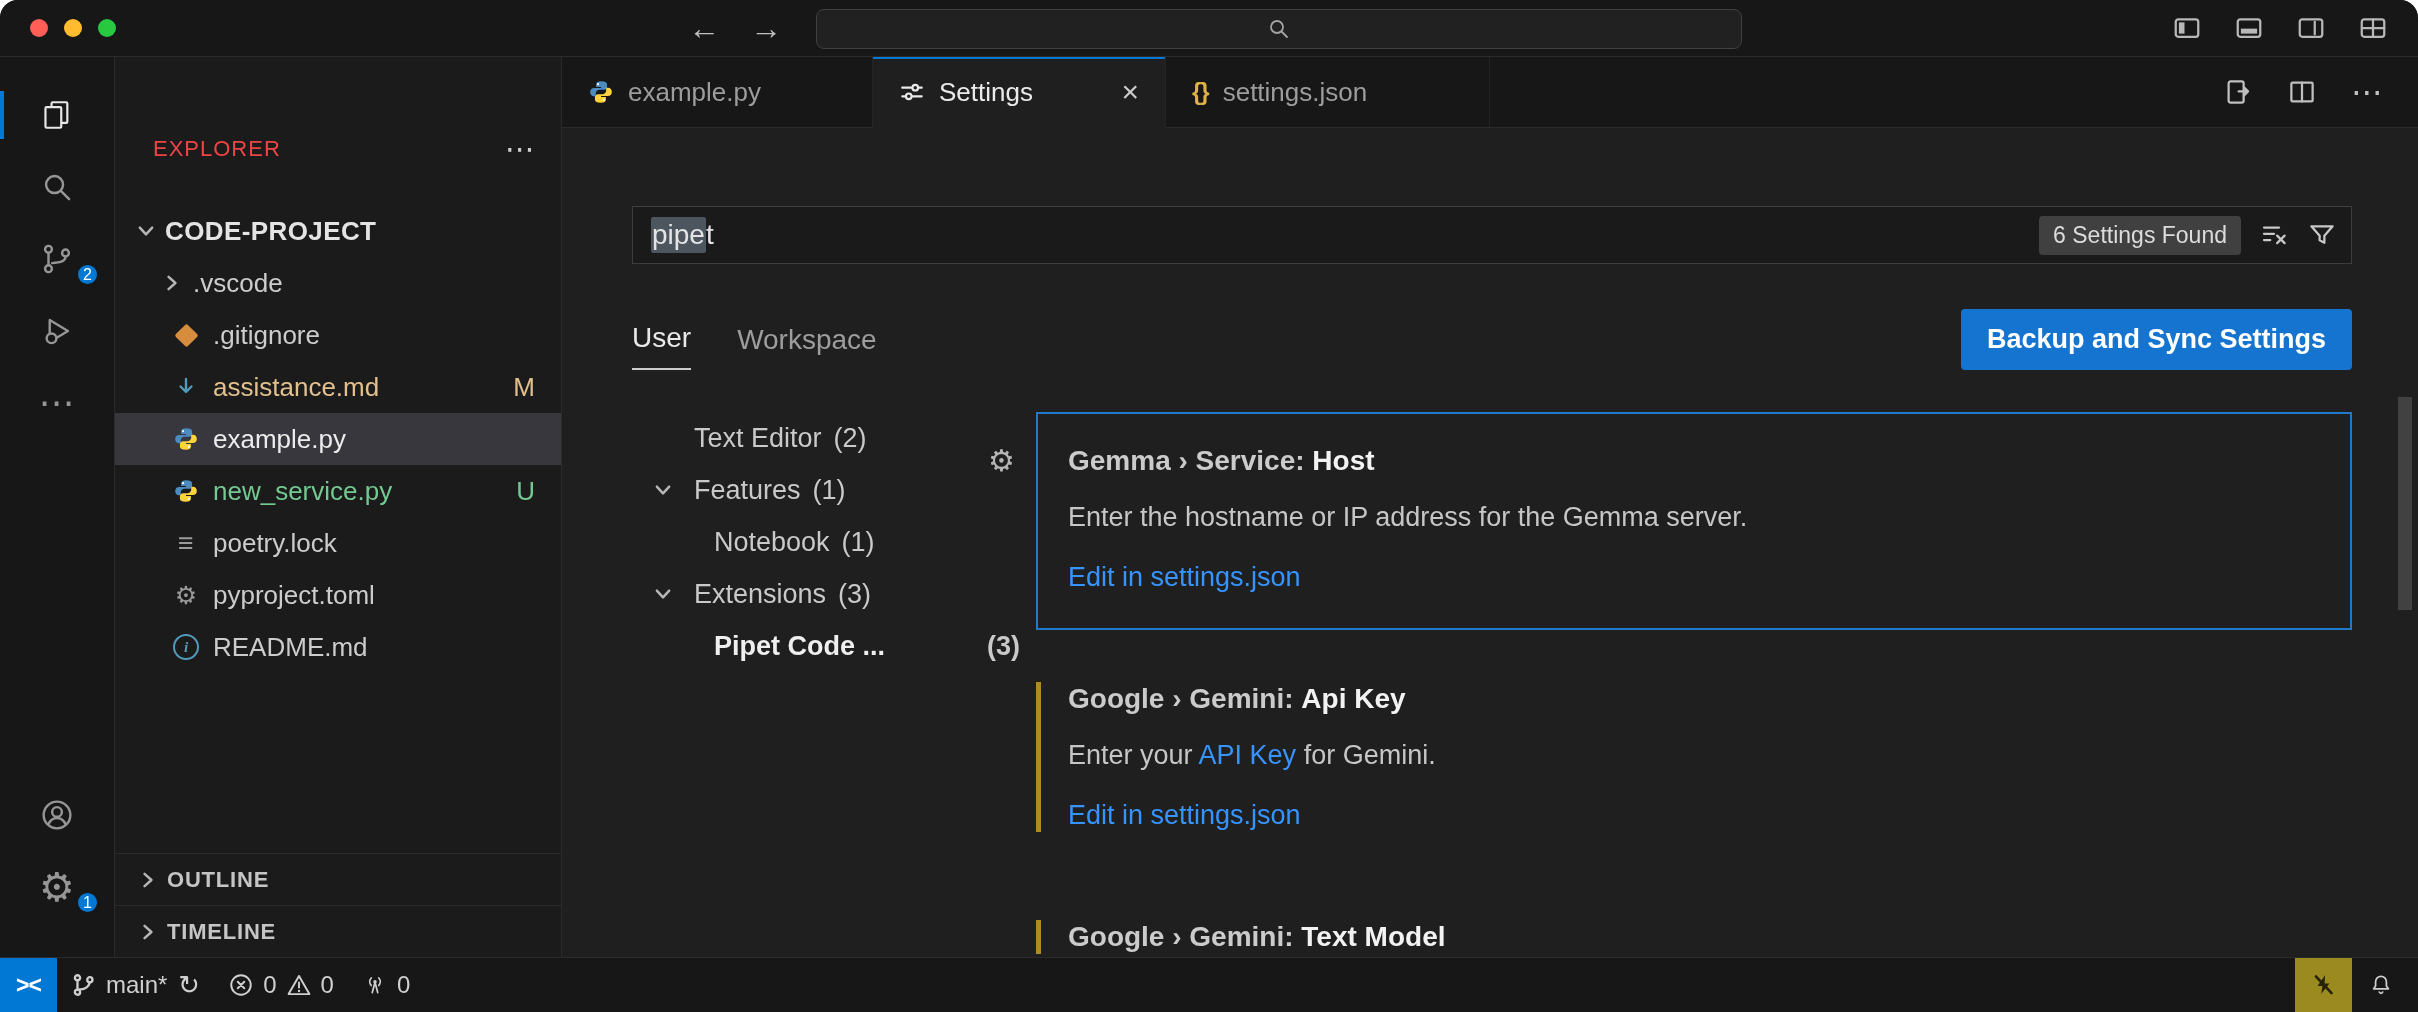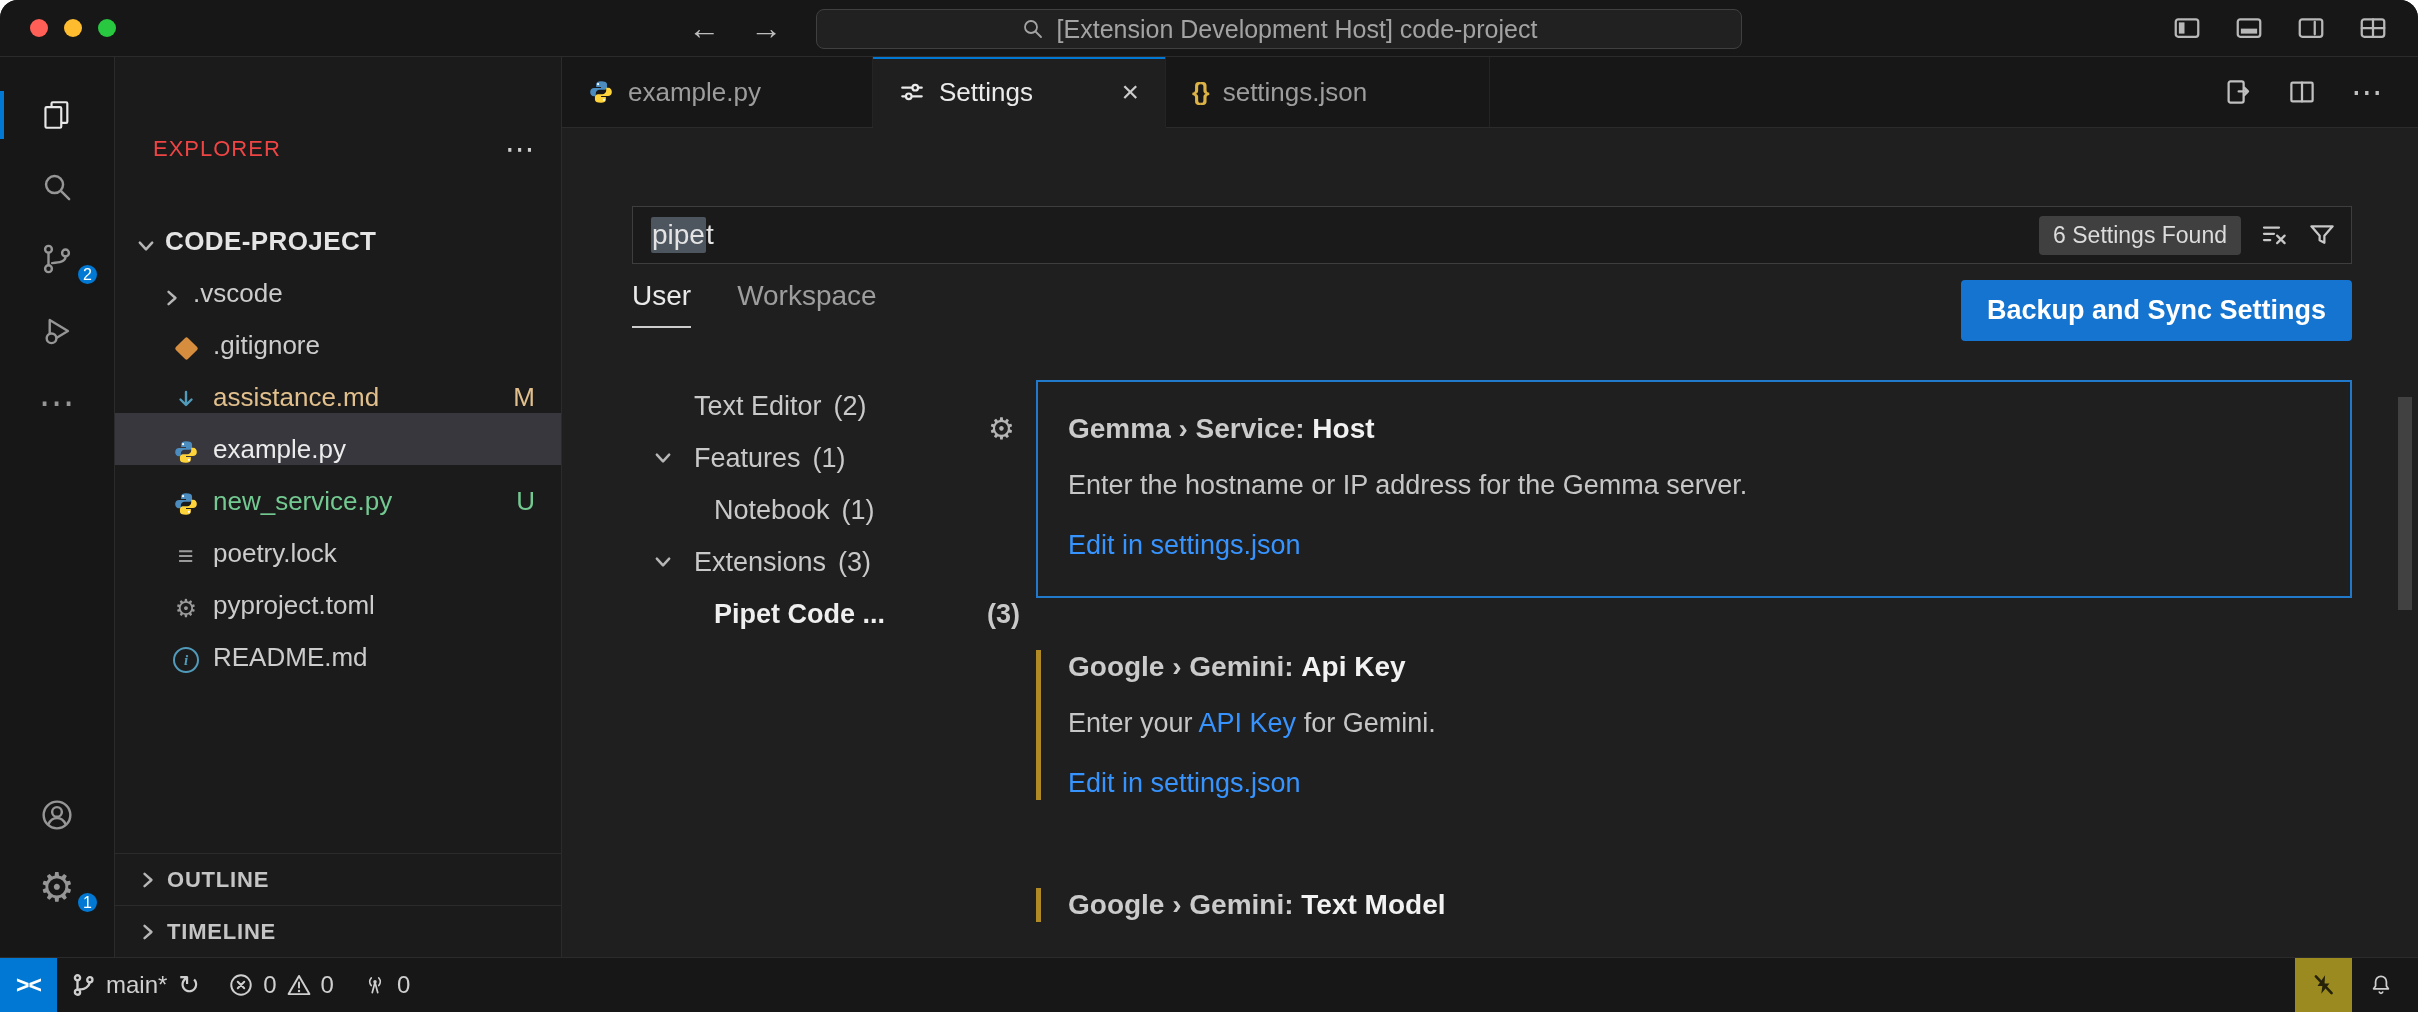--- a/index.html
+++ b/index.html
@@ -52,21 +52,21 @@
   .gear-glyph-big{font-size:40px;line-height:1;}
   .more-glyph{font-size:36px;line-height:1;letter-spacing:1px;}
 
   
   .sidebar{width:446px;flex:none;background:var(--side);border-right:1px solid var(--border);
            display:flex;flex-direction:column;min-height:0;}
   .side-header{height:112px;flex:none;display:flex;align-items:center;padding:36px 26px 0 38px;}
   .side-title{font-size:22px;letter-spacing:1px;color:#ef4444;}
   .side-more{margin-left:auto;color:#cfcfcf;font-size:30px;line-height:1;}
   .tree{flex:1;min-height:0;}
-  .trow{height:52px;display:flex;align-items:flex-end;font-size:26px;color:var(--text);gap:12px;}
+  .trow{height:52px;display:flex;align-items:center;font-size:26px;color:var(--text);gap:12px;}
   .trow.root{padding-left:20px;font-weight:700;color:#e4e4e4;letter-spacing:.4px;gap:8px;}
   .trow.folder{padding-left:46px;gap:10px;}
   .trow.file{padding-left:58px;gap:14px;}
   .trow.selected{background:#37373d;color:#ececec;}
   .trow .nm{white-space:nowrap;overflow:hidden;text-overflow:ellipsis;}
   .nm.c-gold{color:var(--gold);} .nm.c-green{color:var(--green);}
   .fbadge{margin-left:auto;margin-right:26px;font-size:26px;}
   .fbadge.m{color:var(--gold);} .fbadge.u{color:var(--green);}
   .ficon{width:26px;height:26px;flex:none;display:flex;align-items:center;justify-content:center;}
   .diamond{width:17px;height:17px;background:#d78d3e;transform:rotate(45deg);border-radius:2px;}
@@ -95,21 +95,21 @@
   
   .settings{flex:1;min-height:0;display:flex;flex-direction:column;
             padding:78px 66px 0 70px;position:relative;overflow:hidden;}
   .sbox{height:58px;flex:none;border:1px solid #3e3e3e;background:#1a1a1a;display:flex;
         align-items:center;padding:0 14px 0 18px;gap:18px;box-sizing:border-box;}
   .query{flex:1;font-size:28px;color:#e4e4e4;display:flex;align-items:center;}
   .query .sel{background:#4d555e;border-radius:2px;padding:2px 1px;}
   .found{background:#404040;color:#dcdcdc;font-size:23px;padding:6px 14px;border-radius:4px;
          white-space:nowrap;}
   .sbox-icons{display:flex;gap:18px;color:#c8c8c8;align-items:center;}
-  .scope-row{margin-top:16px;height:58px;flex:none;display:flex;align-items:flex-start;gap:46px;}
+  .scope-row{margin-top:48px;height:58px;flex:none;display:flex;align-items:flex-end;gap:46px;}
   .scope{font-size:28px;color:#9d9d9d;padding-bottom:14px;}
   .scope.active{color:#e9e9e9;border-bottom:2px solid #cccccc;}
   .backup{margin-left:auto;background:#1574cf;color:#ffffff;border:none;border-radius:4px;
           height:61px;padding:0 26px;font-size:27px;font-weight:600;
           font-family:"Liberation Sans","DejaVu Sans",sans-serif;}
   .sbody{margin-top:42px;flex:1;min-height:0;display:flex;}
   .toc{width:404px;flex:none;}
   .toc-row{height:52px;display:flex;align-items:center;font-size:27px;color:#c9c9c9;
            position:relative;padding-left:62px;}
   .toc-row .tchev{position:absolute;left:20px;}
@@ -158,21 +158,20 @@
     </div>
     <div class="navarrows">
       <span class="navbtn">←</span>
       <span class="navbtn">→</span>
     </div>
     <div class="tb-search">
       <svg class="svgi s24" viewBox="0 0 24 24">
         <circle cx="10" cy="10" r="6"></circle>
           <path d="M14.5 14.5 20 20"></path>
       </svg>
-      <span>[Extension Development Host] code-project</span>
     </div>
     <div class="tb-actions">
       <svg class="svgi s30" viewBox="0 0 24 24">
         <rect x="3" y="5" width="18" height="14" rx="2"></rect>
           <rect x="5.5" y="7.5" width="4.5" height="9" fill="currentColor" stroke="none"></rect>
       </svg>
       <svg class="svgi s30" viewBox="0 0 24 24">
         <rect x="3" y="5" width="18" height="14" rx="2"></rect>
           <rect x="5.5" y="12.5" width="13" height="4" fill="currentColor" stroke="none"></rect>
       </svg>

